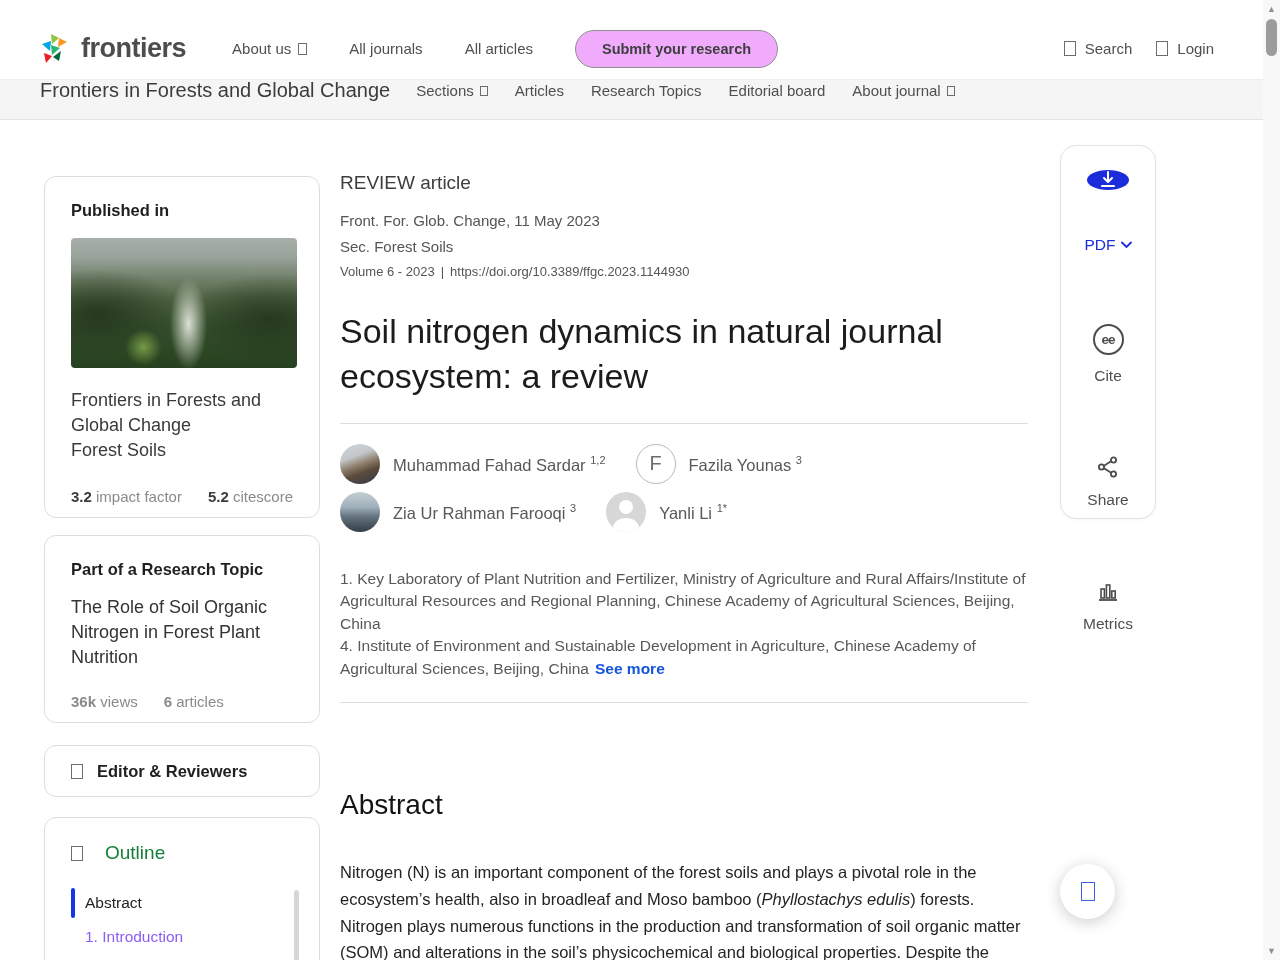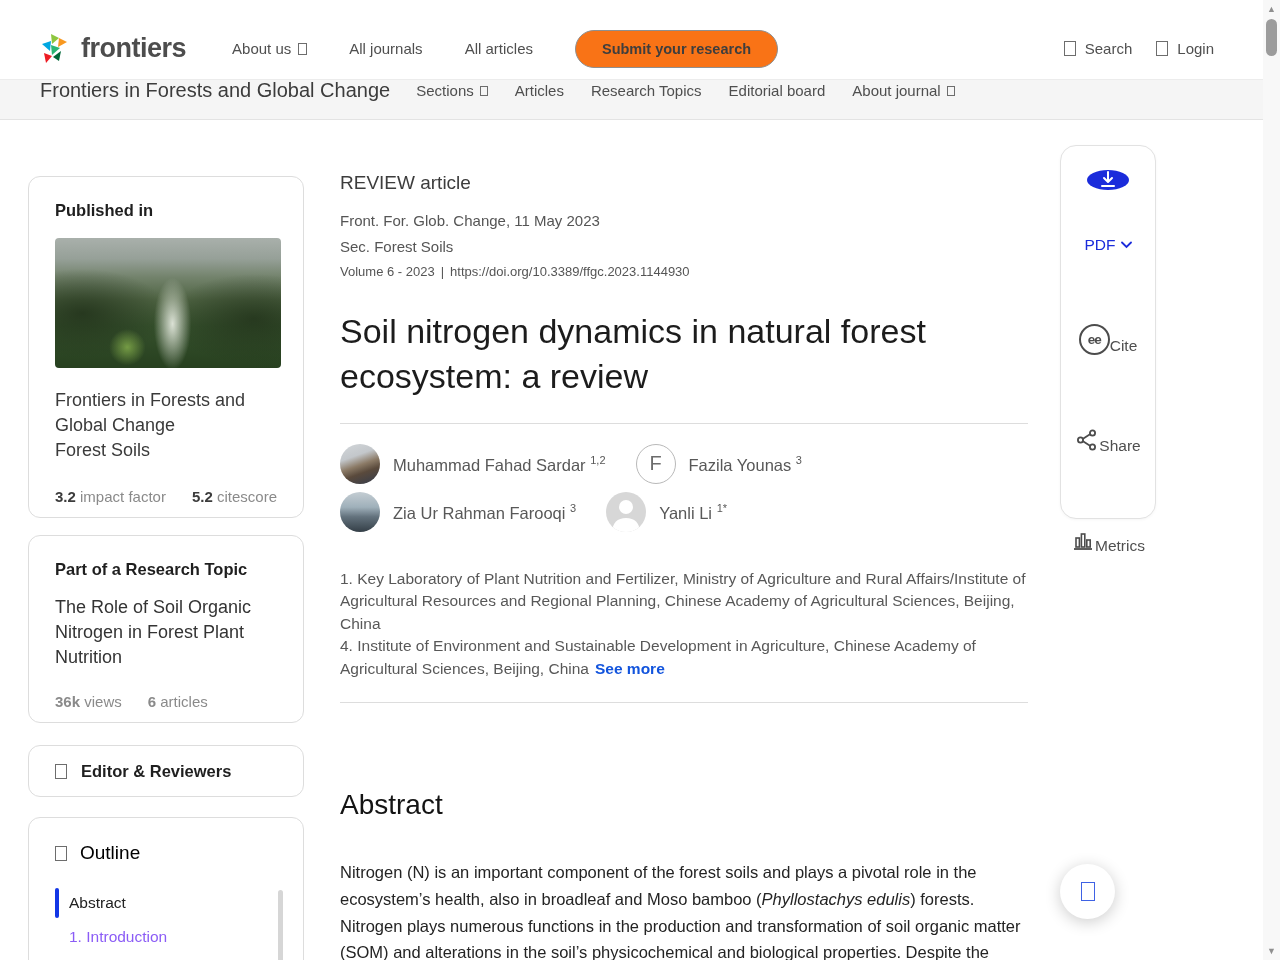--- a/index.html
+++ b/index.html
@@ -10,53 +10,53 @@
   
   .topbar { position:absolute; top:18px; left:0; width:1280px; height:62px; background:#fff;
     border-bottom:1px solid #ececec; display:flex; align-items:center; padding:0 30px 0 38px; z-index:5; }
   .logo { display:flex; align-items:center; gap:9px; margin-right:46px; cursor:pointer; }
   .logo-text { font-size:27px; font-weight:bold; color:#4d4d4d; letter-spacing:-0.5px; }
   .topnav-links { display:flex; align-items:center; gap:42px; }
   .topnav-link { font-size:15px; color:#4f4f4f; cursor:pointer; display:flex; align-items:center; }
   .tofu { display:inline-block; width:9px; height:12px; border:1.5px solid #6d6d6d; margin-left:7px; }
   .tofu-lg { width:12px; height:15px; margin-left:0; margin-right:9px; }
   .submit-btn { margin-left:42px; border:1.5px solid #8f8f8f; border-radius:21px; padding:10px 26px;
-    font-size:14.5px; font-weight:bold; color:#3e3e3e; background:#f97316; cursor:pointer; }
+    font-size:14.5px; font-weight:bold; color:#3e3e3e; background:#f0abfc; cursor:pointer; }
   .topbar-right { margin-left:auto; display:flex; align-items:center; gap:24px; padding-right:36px; }
   .iconlink { display:flex; align-items:center; font-size:15px; color:#4f4f4f; cursor:pointer; }
 
   
   .subnav { position:absolute; top:62px; left:0; width:1280px; height:58px; background:#f5f5f5;
     border-bottom:1px solid #e3e3e3; display:flex; align-items:center; padding:0 40px; z-index:4; }
   .journal-title { font-size:20px; color:#3c3c3c; margin-right:26px; cursor:pointer; }
   .subnav-links { display:flex; align-items:center; gap:27px; }
   .subnav-link { font-size:15px; color:#4f4f4f; cursor:pointer; display:flex; align-items:center; }
   .tofu-sm { width:8px; height:10px; border:1.5px solid #6d6d6d; margin-left:6px; display:inline-block; }
 
   
-  .card { position:absolute; left:28px; width:276px; background:#fff; border:1px solid #ddd;
+  .card { position:absolute; left:44px; width:276px; background:#fff; border:1px solid #ddd;
     border-radius:12px; padding:24px 26px; }
   .card-heading { font-size:16.5px; font-weight:bold; color:#1f1f1f; }
   .forest-img { width:226px; height:130px; border-radius:4px; margin-top:18px; cursor:pointer;
     background:
       radial-gradient(circle 28px at 32% 84%, rgba(124,164,72,.9), transparent 65%),
       radial-gradient(ellipse 26px 64px at 52% 66%, rgba(228,233,222,.95), transparent 72%),
       radial-gradient(ellipse 120px 62px at 12% 58%, rgba(32,48,25,.8), transparent 72%),
       radial-gradient(ellipse 120px 62px at 88% 62%, rgba(32,48,25,.75), transparent 72%),
       linear-gradient(180deg,#a9b0ab 0%,#96a098 16%,#73836c 30%,#4e6342 48%,#35502c 68%,#27401f 100%); }
   .pub-journal { margin-top:20px; font-size:18px; color:#3a3a3a; line-height:1.4; cursor:pointer; }
   .pub-section { font-size:18px; color:#3a3a3a; line-height:1.4; cursor:pointer; }
   .stats-row { display:flex; margin-top:24px; font-size:15px; color:#8a8a8a; }
   .stats-row .stat { white-space:nowrap; }
   .stats-row b { color:#3c3c3c; }
   .stat-gap { width:34px; }
   .rt-title { margin-top:16px; font-size:18px; color:#343434; line-height:1.4; cursor:pointer; }
   .rt-stats { display:flex; gap:26px; margin-top:22px; font-size:15px; color:#8a8a8a; }
   .row-card { display:flex; align-items:center; gap:14px; cursor:pointer; }
-  .outline-head { display:flex; align-items:center; gap:13px; font-size:19px; color:#000000; cursor:pointer; }
+  .outline-head { display:flex; align-items:center; gap:22px; font-size:19px; color:#15803d; cursor:pointer; }
   .outline-items { position:relative; margin-top:22px; }
   .outline-item { position:relative; padding:8px 0 8px 14px; font-size:15.5px; color:#8b5cf6; cursor:pointer; }
   .outline-item.active { color:#222; }
   .outline-item.active::before { content:""; position:absolute; left:0; top:2px; bottom:2px; width:4px;
     background:#1236e6; border-radius:2px; }
   .outline-scroll { position:absolute; right:-6px; top:4px; width:5px; height:110px; background:#d6d6d6; border-radius:3px; }
 
   
   .main { position:absolute; left:340px; top:140px; width:688px; }
   .article-type { font-size:19px; color:#3d3d3d; margin-top:32px; }
@@ -83,21 +83,21 @@
   .abstract-heading { font-size:28px; font-weight:400; color:#141414; margin-top:86px; }
   .abstract-text { margin-top:38px; font-size:16.5px; color:#242424; line-height:1.62; }
 
   
   .toolbar { position:absolute; left:1060px; top:145px; width:96px; height:374px; background:#fff;
     border:1px solid #e2e2e2; border-radius:16px; display:flex; flex-direction:column; align-items:center;
     padding-top:24px; box-shadow:0 1px 3px rgba(0,0,0,.04);gap:36px; }
   .pdf-circle { width:42px; height:42px; border-radius:50%; background:#1b2cdb; display:flex;
     align-items:center; justify-content:center; cursor:pointer; }
   .pdf-label { margin-top:10px; font-size:15.5px; color:#1b2cdb; display:flex; align-items:center; gap:5px; cursor:pointer; }
-  .tool-item { display:flex; flex-direction:row; align-items:center; margin-top:34px; cursor:pointer; }
+  .tool-item { display:flex; flex-direction:column; align-items:center; margin-top:34px; cursor:pointer; }
   .cite-circle { width:31px; height:31px; border-radius:50%; border:2px solid #4c4c4c; display:flex;
     align-items:center; justify-content:center; font-size:13.5px; font-weight:bold; color:#4c4c4c;
     letter-spacing:-1px; }
   .tool-label { margin-top:12px; font-size:15.5px; color:#4f4f4f; }
 
   
   .chat-bubble { position:absolute; left:1060px; top:864px; width:55px; height:55px; border-radius:50%;
     background:#fff; box-shadow:0 3px 16px rgba(0,0,0,.2); display:flex; align-items:center;
     justify-content:center; cursor:pointer; z-index:6; }
   .chat-tofu { width:14px; height:19px; border:1.5px solid #3f62e4; }
@@ -215,21 +215,21 @@
 
   <main class="main">
     <div class="article-type">REVIEW article</div>
     <div class="meta1">Front. For. Glob. Change, 11 May 2023</div>
     <div class="meta2">Sec. Forest Soils</div>
     <div class="meta3">
       <span>Volume 6 - 2023</span>
       <span>|</span>
       <span class="doi">https://doi.org/10.3389/ffgc.2023.1144930</span>
     </div>
-    <h1 class="article-title">Soil nitrogen dynamics in natural forest ecosystem: a review</h1>
+    <h1 class="article-title">Soil nitrogen dynamics in natural journal ecosystem: a review</h1>
 
     <hr class="divider div1">
 
     <div class="authors">
       <div class="author">
         <span class="avatar avatar-photo1"></span>
         <span class="author-name"><span>Muhammad Fahad Sardar</span>&nbsp;<sup>1,2</sup></span>
       </div>
       <div class="author">
         <span class="avatar avatar-initial">F</span>

